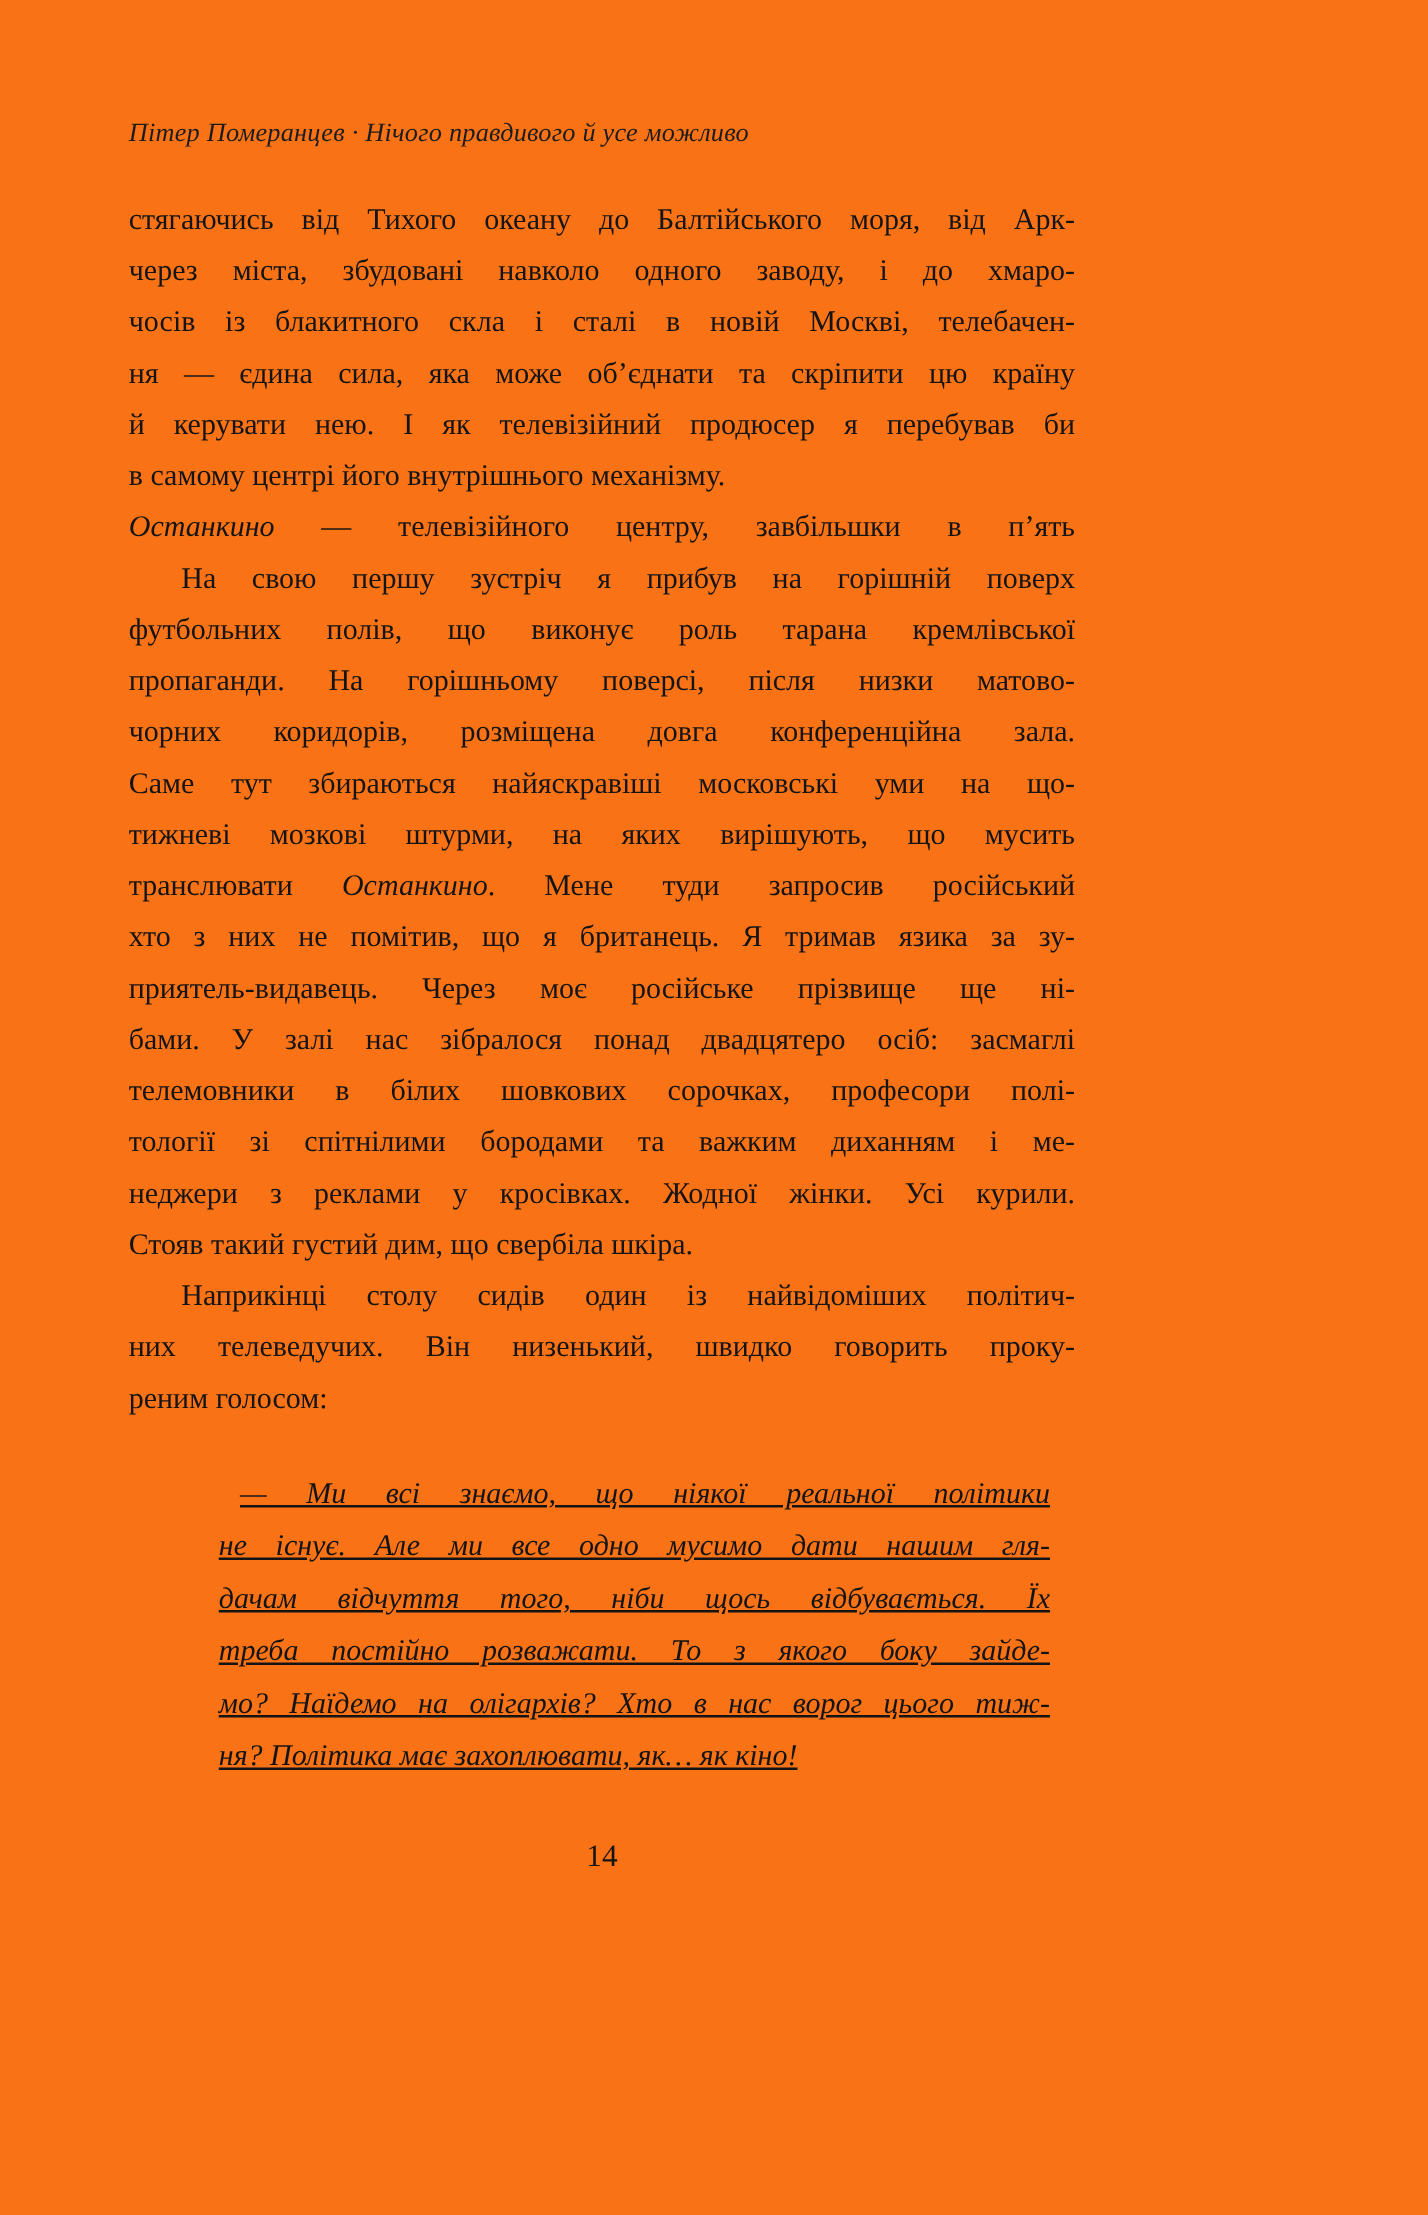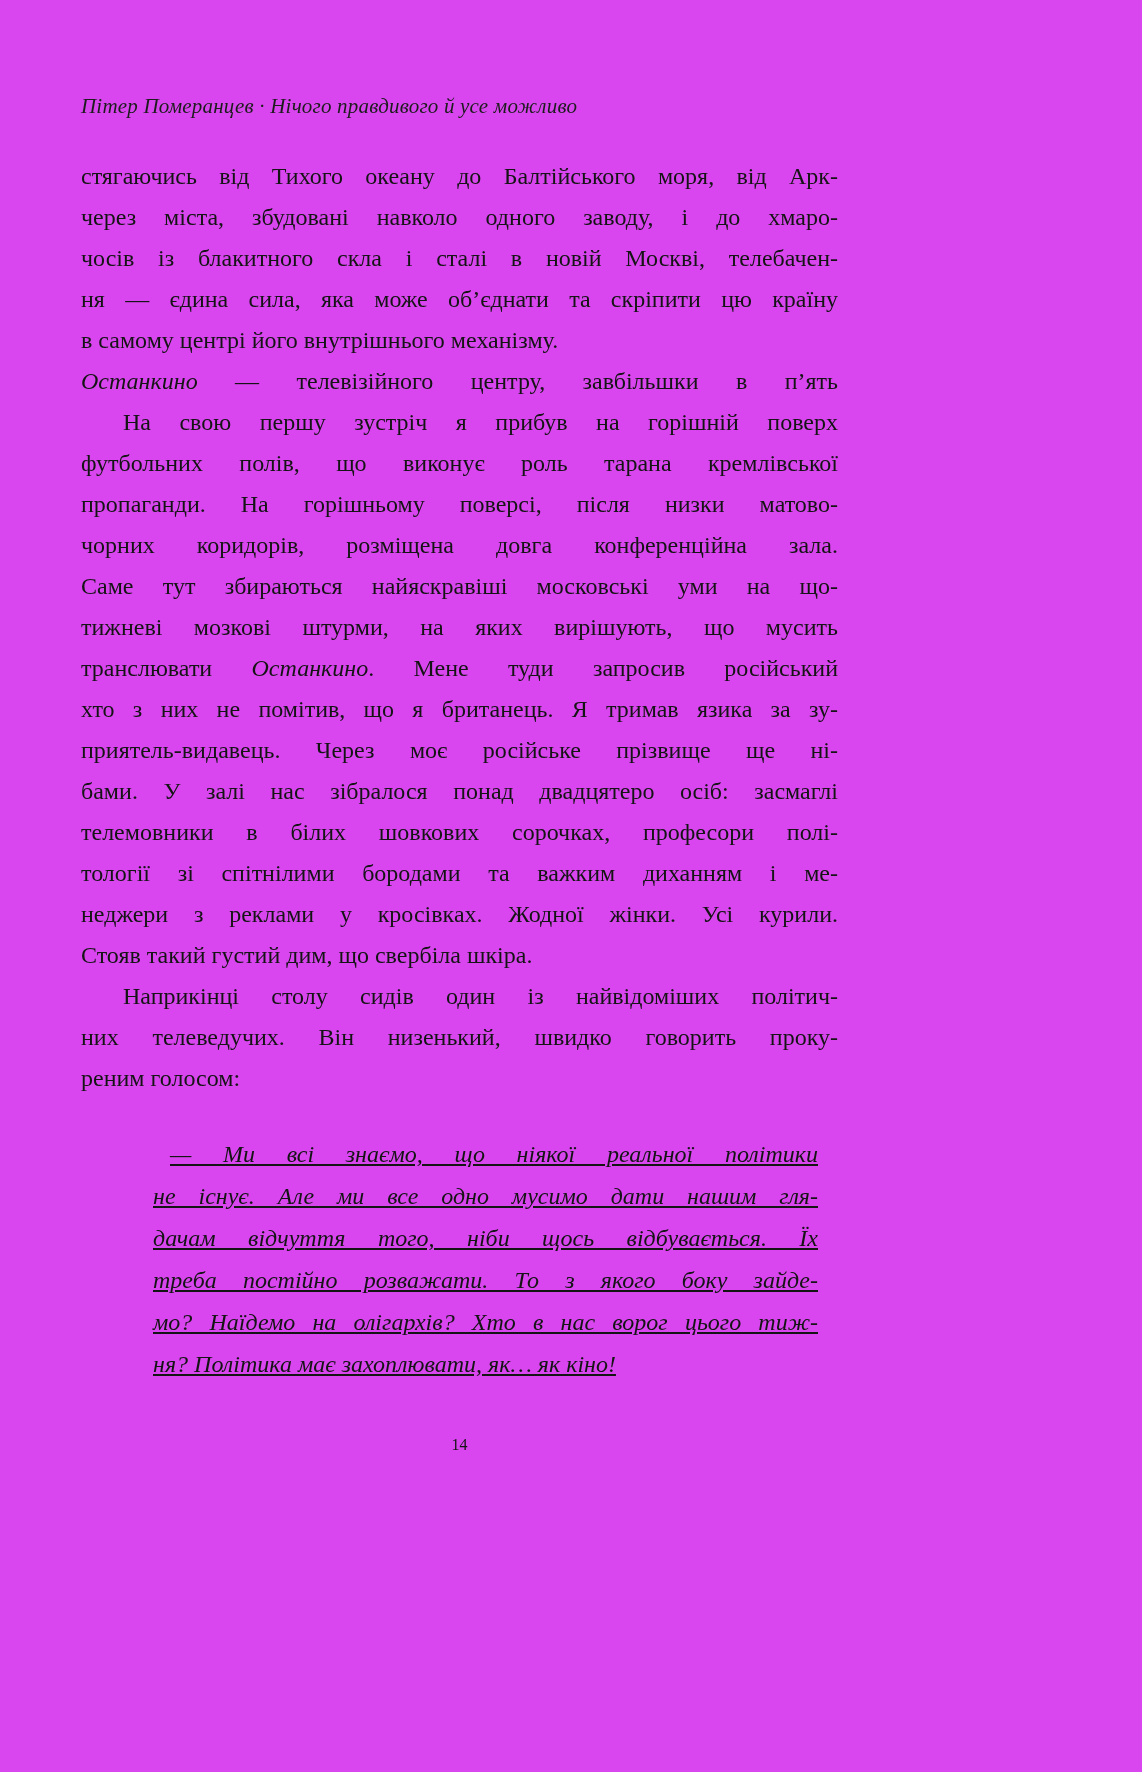--- a/index.html
+++ b/index.html
@@ -14,22 +14,22 @@
     font-family: "Liberation Serif", "DejaVu Serif", serif;
     color: #141414;
     -webkit-font-smoothing: antialiased;
   }
   .page {
     position: absolute;
     left: 0; top: 0;
     width: 1142px;
     height: 1772px;
     box-sizing: border-box;
-    padding: 92px 192px 0 81px;
-    background: #d946ef;
+    padding: 92px 192px 0 103px;
+    background: #f97316;
     overflow: hidden;
   }
   .running-header {
     font-style: italic;
     font-size: 21px;
     line-height: 28px;
     letter-spacing: 0.2px;
     color: #1c1c1c;
     white-space: nowrap;
   }
@@ -61,38 +61,39 @@
     font-size: 24px;
     line-height: 42px;
   }
   .block.quote .line.ind {
     padding-left: 17px;
   }
   .page-number {
     width: 757px;
     margin-top: 44px;
     text-align: center;
-    font-size: 16px;
+    font-size: 25px;
     line-height: 32px;
     color: #141414;
     font-variant-numeric: oldstyle-nums;
   }
 </style>
 </head>
 <body>
 
 <div class="page">
   <div class="running-header">Пітер Померанцев · Нічого правдивого й усе можливо</div>
 
   <div class="page-body">
       <div class="block paragraph">
         <div class="line"><span>стягаючись від Тихого океану до Балтійського моря, від Арк-</span></div>
         <div class="line"><span>через міста, збудовані навколо одного заводу, і до хмаро-</span></div>
         <div class="line"><span>чосів із блакитного скла і сталі в новій Москві, телебачен-</span></div>
         <div class="line"><span>ня — єдина сила, яка може об’єднати та скріпити цю країну</span></div>
+        <div class="line"><span>й керувати нею. І як телевізійний продюсер я перебував би</span></div>
         <div class="line last"><span>в самому центрі його внутрішнього механізму.</span></div>
       </div>
       <div class="block paragraph">
         <div class="line"><span class="it">Останкино</span><span> — телевізійного центру, завбільшки в п’ять</span></div>
         <div class="line ind"><span>На свою першу зустріч я прибув на горішній поверх</span></div>
         <div class="line"><span>футбольних полів, що виконує роль тарана кремлівської</span></div>
         <div class="line"><span>пропаганди. На горішньому поверсі, після низки матово-</span></div>
         <div class="line"><span>чорних коридорів, розміщена довга конференційна зала.</span></div>
         <div class="line"><span>Саме тут збираються найяскравіші московські уми на що-</span></div>
         <div class="line"><span>тижневі мозкові штурми, на яких вирішують, що мусить</span></div>

